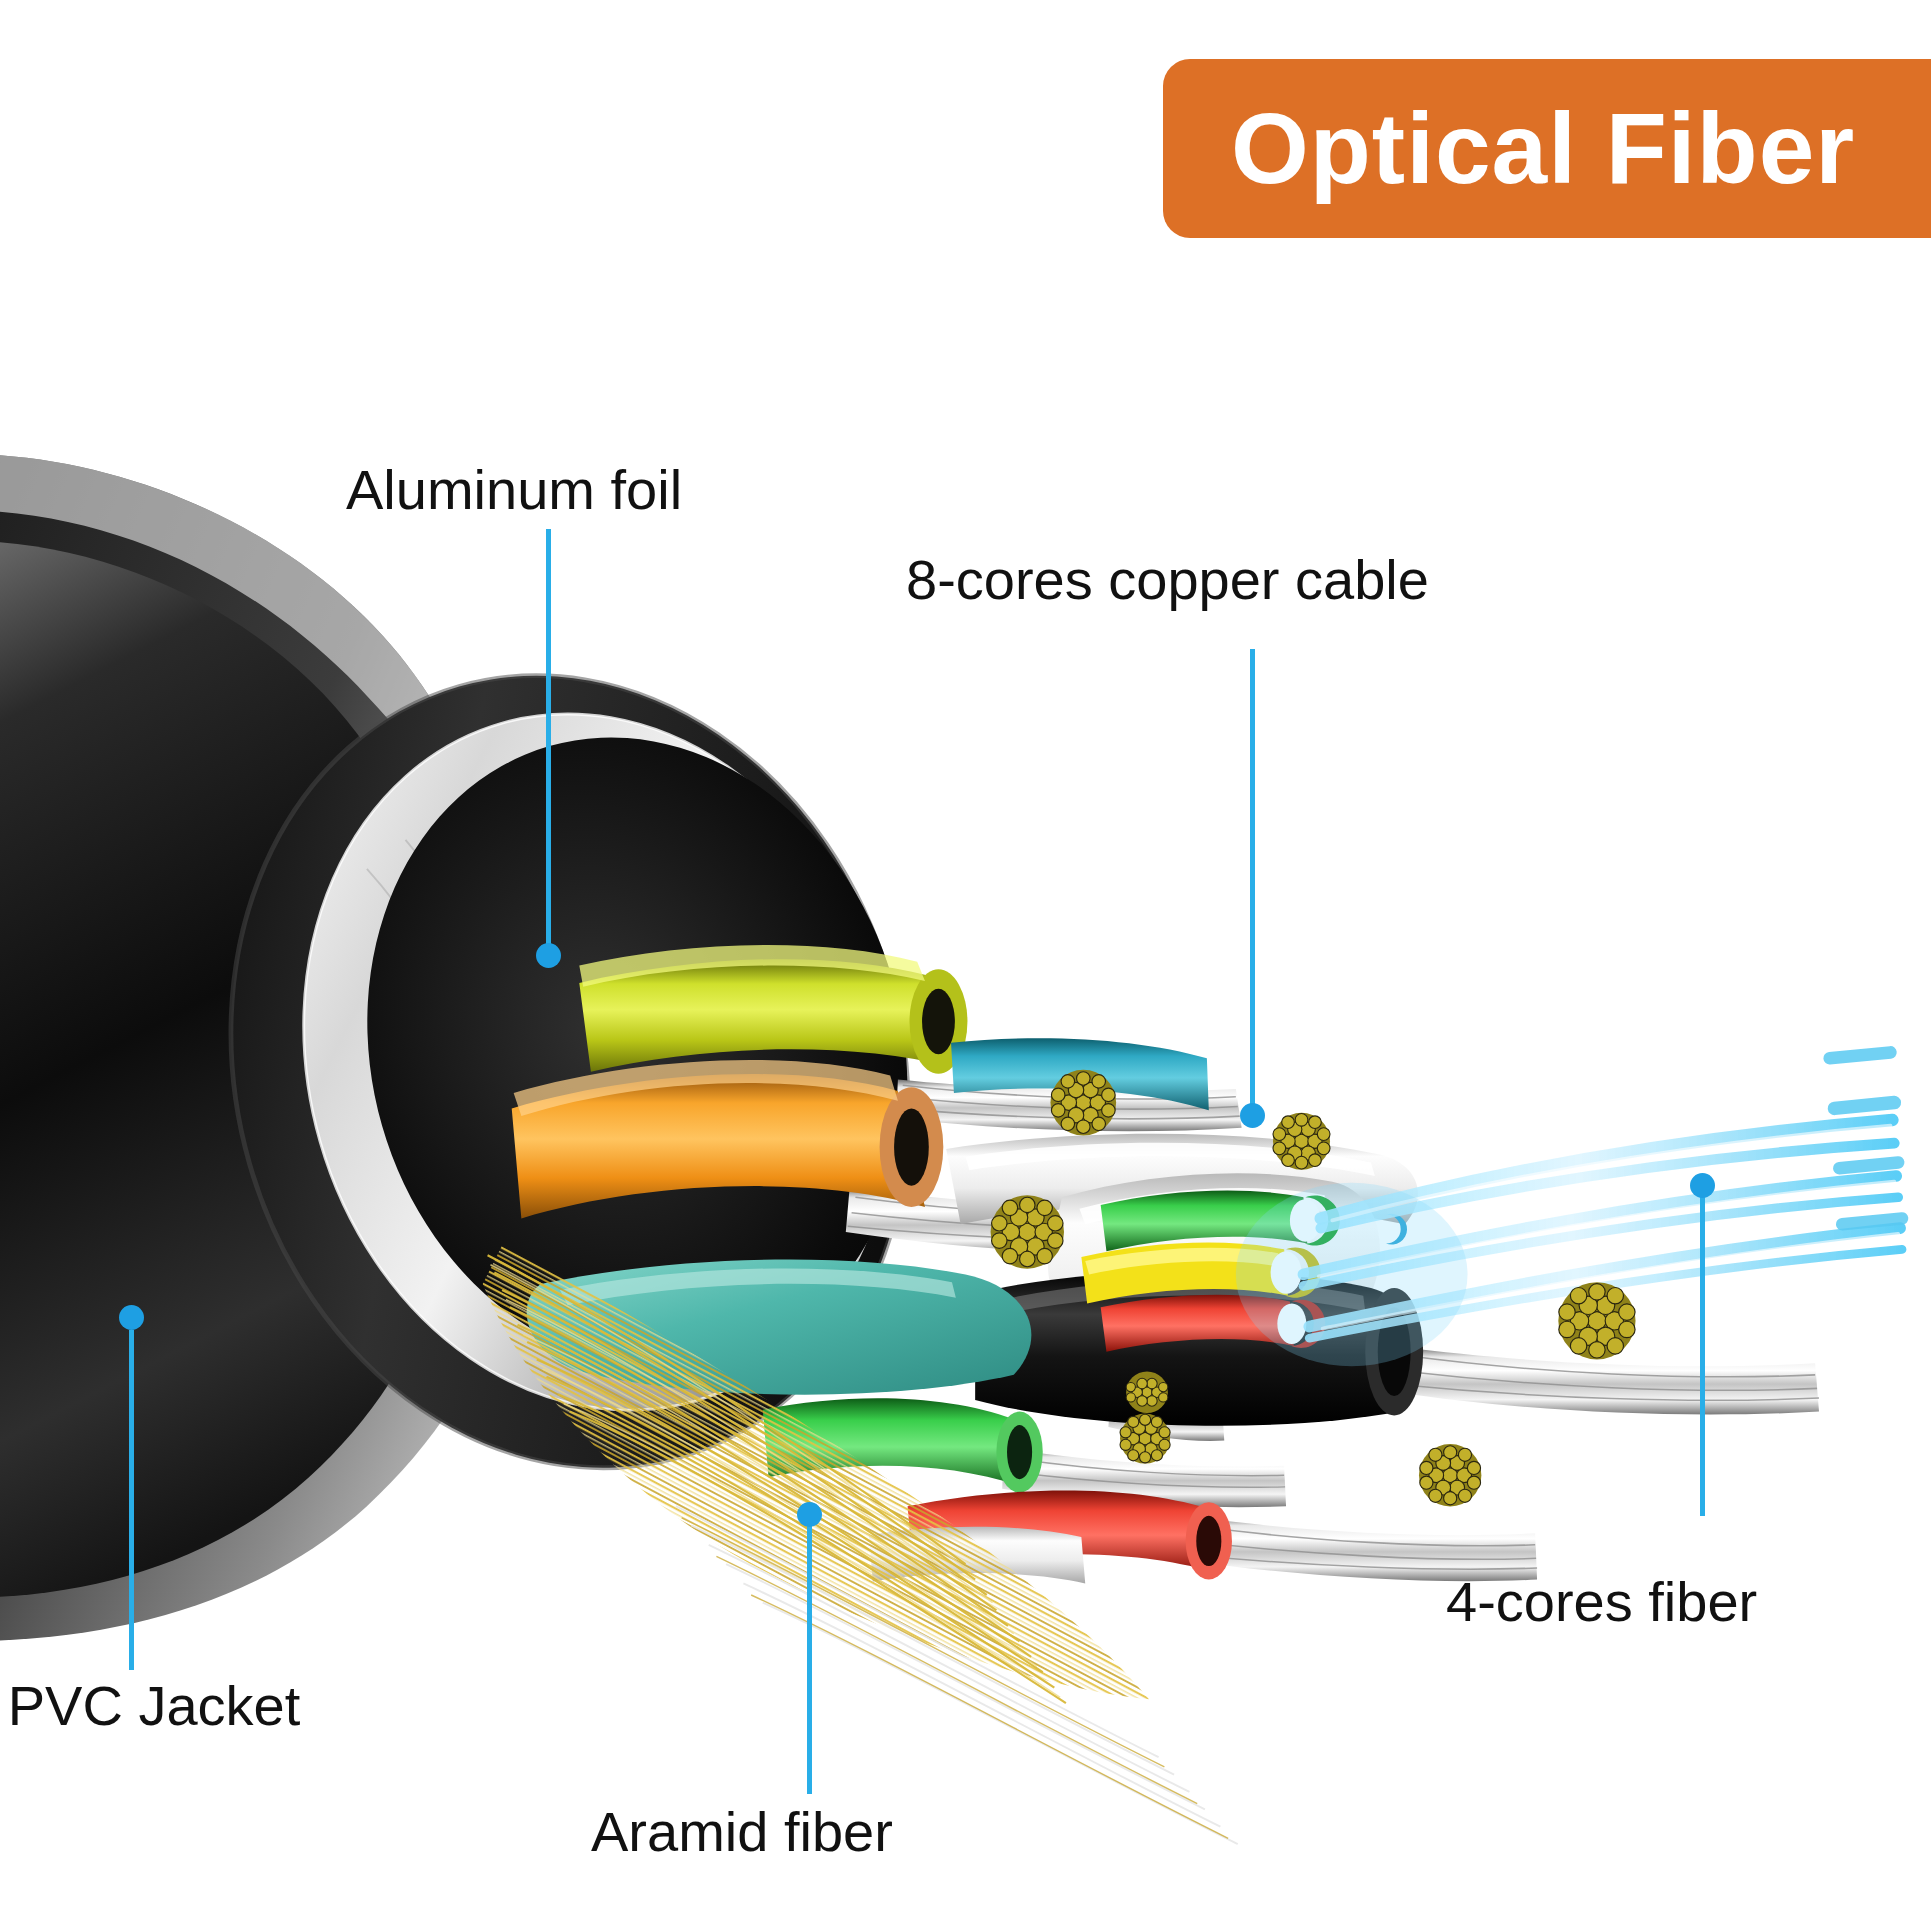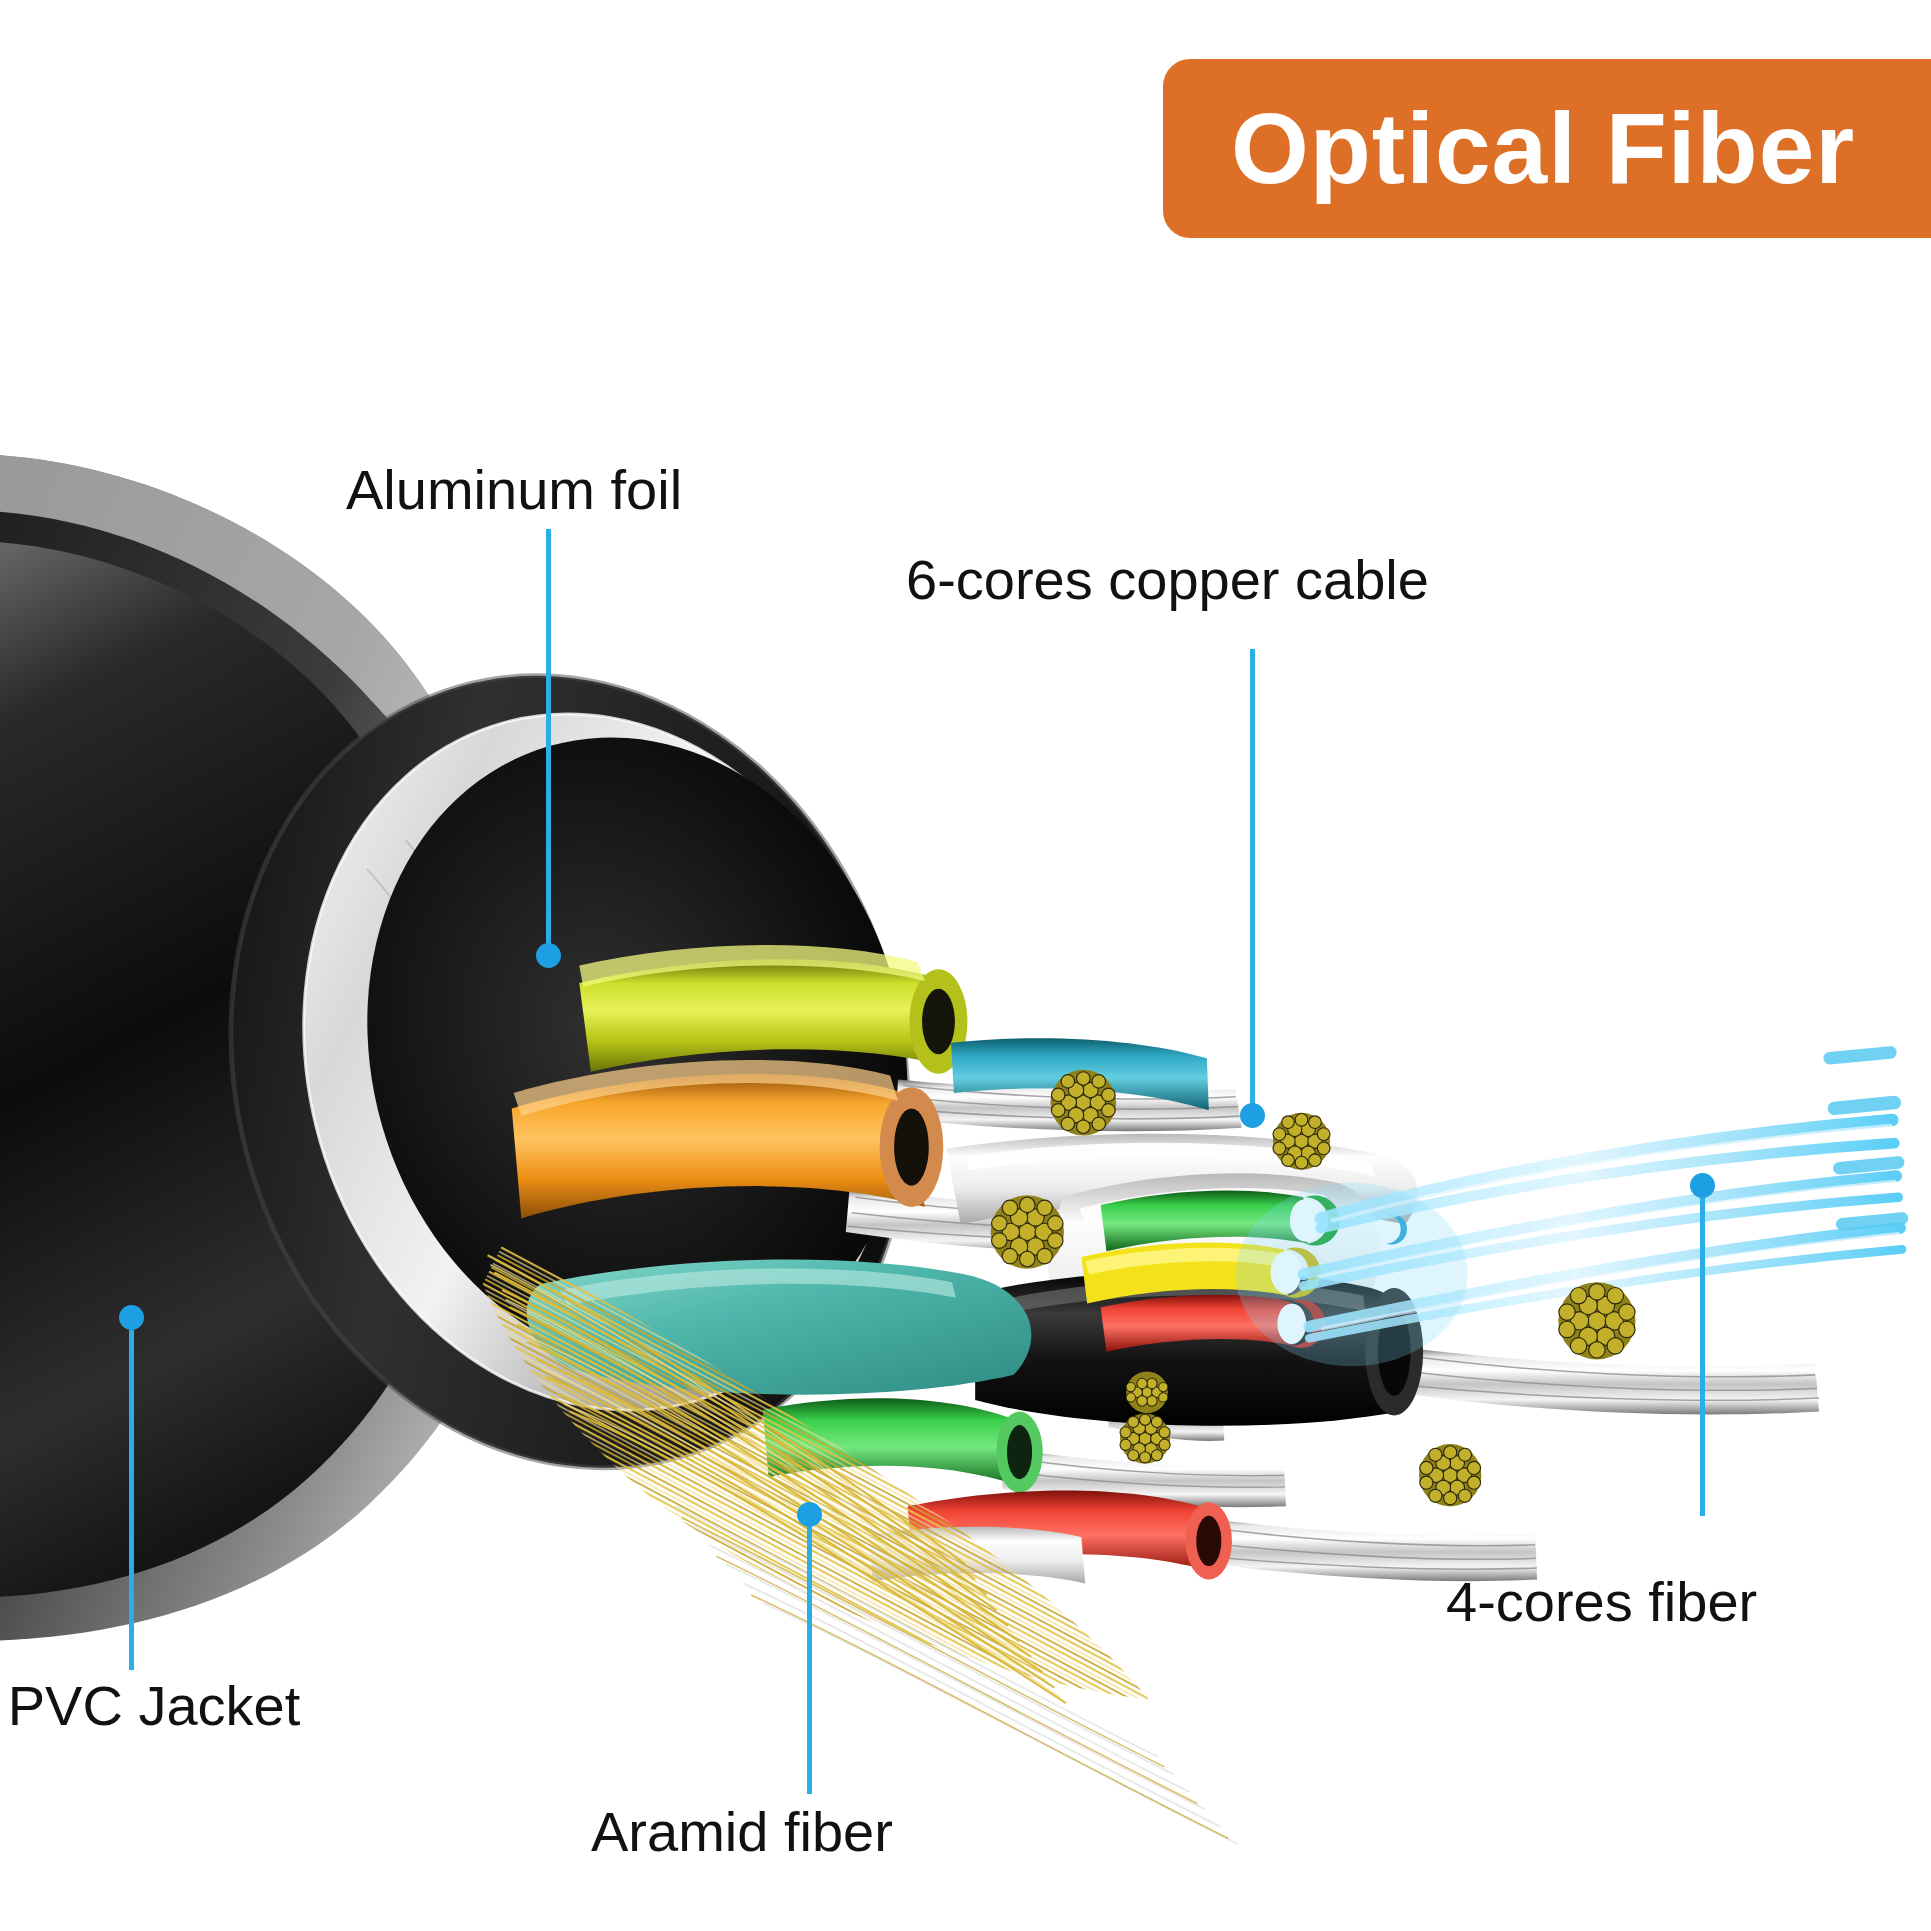--- a/index.html
+++ b/index.html
@@ -587,19 +587,19 @@
   <div class="leader ln-pvc" style="background: rgb(41, 174, 232);"></div>
   <div class="dot  dt-pvc" style="background: rgb(30, 159, 227);"></div>
 
   <div class="leader ln-aramid" style="background: rgb(41, 174, 232);"></div>
   <div class="dot  dt-aramid" style="background: rgb(30, 159, 227);"></div>
 
   <div class="leader ln-four" style="background: rgb(41, 174, 232);"></div>
   <div class="dot  dt-four" style="background: rgb(30, 159, 227);"></div>
 
   <div class="label lbl-alum">Aluminum foil</div>
-  <div class="label lbl-seven">6-cores copper cable</div>
+  <div class="label lbl-seven">8-cores copper cable</div>
   <div class="label lbl-aramid">Aramid fiber</div>
   <div class="label lbl-pvc">PVC Jacket</div>
   <div class="label lbl-four">4-cores fiber</div>
 
 </div>
 
 
 </body></html>

